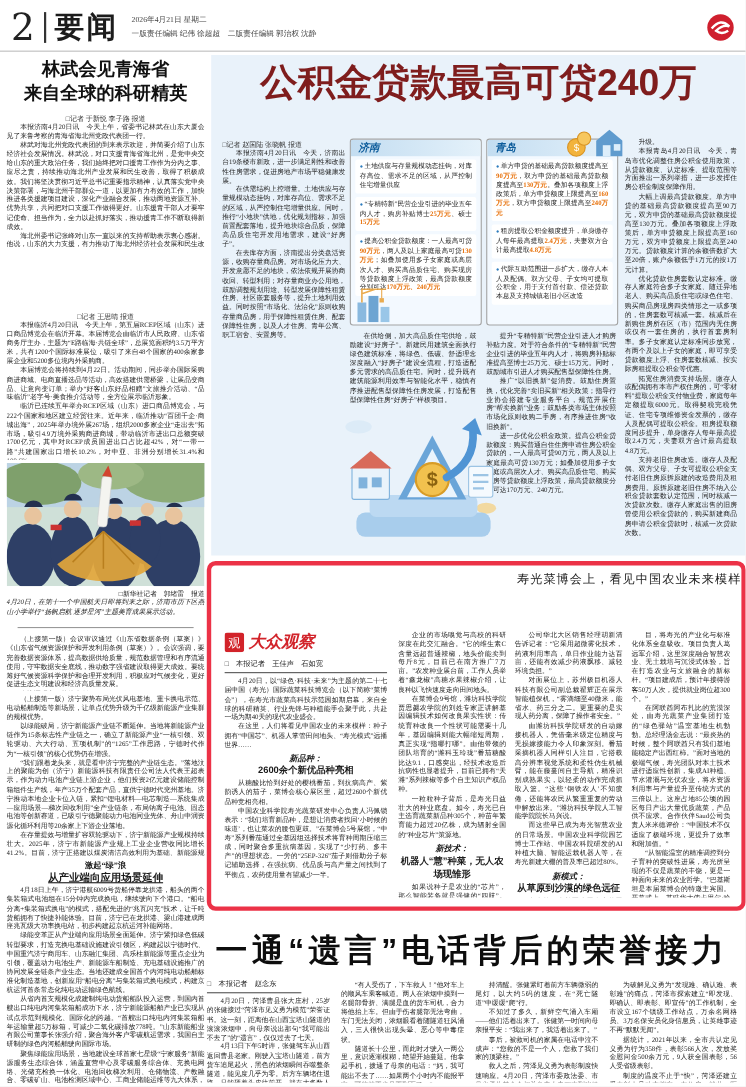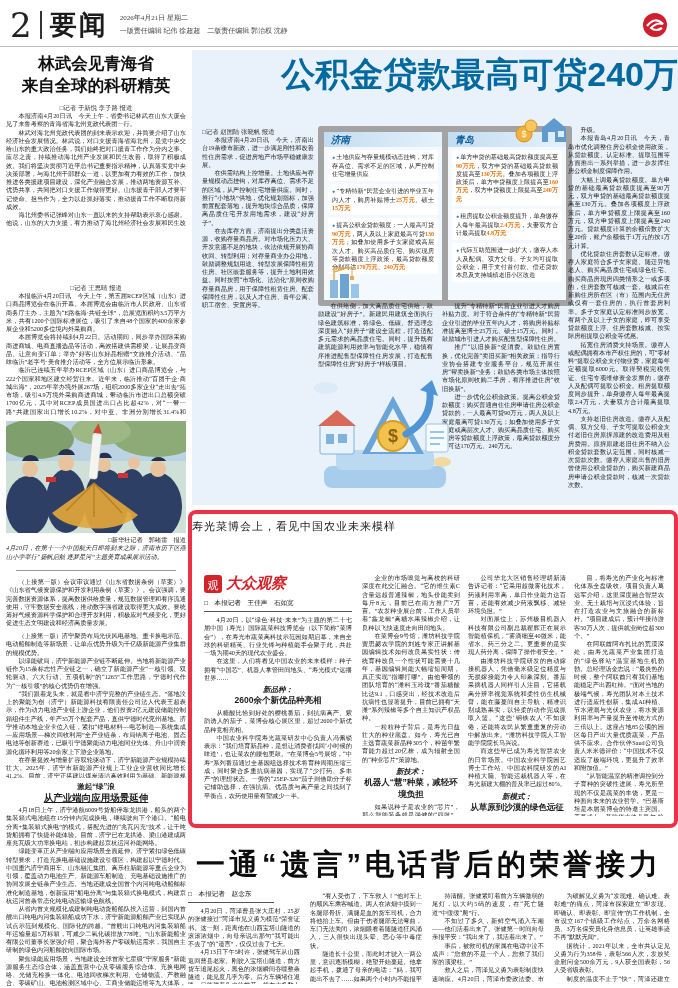--- a/index.html
+++ b/index.html
@@ -22,32 +22,32 @@
   .h2col{font-family:"Liberation Sans",sans-serif;font-weight:bold;font-size:16.5px;
          text-align:center;line-height:1.35;color:#111;}
   .caption{font-size:6.2px;font-style:italic;line-height:1.4;text-align:justify;}
   .credit{font-size:6.2px;text-align:right;}
   .divline{height:1px;background:#999;}
   .subhead-sm{font-size:7.5px;font-weight:bold;text-align:center;}
   .subhead-lg{font-size:9.5px;font-weight:bold;text-align:center;font-family:"Liberation Sans",sans-serif;}
   
   .housing{background:#e9f2fa;}
   .kicker{font-size:13px;text-align:center;color:#222;letter-spacing:1px;}
-  .bighead{font-family:"Liberation Sans",sans-serif;font-weight:bold;text-align:right;color:#0369a1;}
-  .infobox{position:absolute;background:#f3f9ff;border:6px solid #a3a3a3;border-radius:3px;overflow:hidden;}
+  .bighead{font-family:"Liberation Sans",sans-serif;font-weight:bold;text-align:center;color:#7f1d1d;}
+  .infobox{position:absolute;background:#f3f9ff;border:1px solid #a3a3a3;border-radius:3px;overflow:hidden;}
   .infobox-hd{height:15px;background:linear-gradient(90deg,#c3ddf1,#e4f1fa);
               color:#0d5c9b;font-weight:bold;font-style:italic;
               font-family:"Liberation Sans",sans-serif;font-size:9.5px;line-height:15px;padding-left:7px;}
   .infobox-item{position:relative;background:#ffffff;margin:3px 4px;border-radius:2px;
                 padding:3px 4px 3px 4px;font-size:6.1px;line-height:1.35;text-align:justify;}
   .infobox-item::before{content:"● ";color:#2b7bbd;font-size:5px;}
   .hl{color:#e8720c;font-weight:bold;}
   
   .redbox{border:4px solid #ec3247;border-radius:8px;background:#fff;}
-  .feat-kicker{font-size:11px;text-align:left;letter-spacing:1px;color:#222;}
+  .feat-kicker{font-size:11px;text-align:right;letter-spacing:1px;color:#222;}
   .feat-logo-row{display:flex;align-items:center;gap:4px;}
   .feat-logo-text{color:#d2232a;font-weight:bold;font-size:15px;font-style:italic;white-space:nowrap;}
   .feat-byline{font-size:6.6px;color:#222;border-bottom:1px solid #555;padding-bottom:3px;}
   .feat-sub-label{font-size:7.5px;font-weight:bold;text-align:center;font-style:italic;margin-top:3px;}
   .feat-sub-title{font-size:8.5px;font-weight:bold;text-align:center;font-family:"Liberation Sans",sans-serif;margin-bottom:2px;}
   
   .bot-kicker{font-size:11.5px;font-weight:bold;text-align:center;letter-spacing:0.5px;}
   .bot-head{font-family:"Liberation Sans",sans-serif;font-weight:bold;font-size:29px;
             letter-spacing:4px;text-align:center;color:#0d0d0d;}
   svg{display:block;}
@@ -261,21 +261,21 @@
         </div>
     </div>
 
     <div class="abs" style="left:170px;top:60px;width:98px;height:242px;">
       <div class="bt">
           <p>企业的市场嗅觉与高校的科研深度在此交汇融合。“它的维生素C含量远超普通辣椒，地头价能卖到每斤8元，目前已在南方推广7万亩。”农发种业展台前，工作人员举着“鑫龙椒”高糖水果辣椒介绍，让良种以飞快速度走向田间地头。</p>
           <p>在菜博会9号馆，潍坊科技学院贾思勰农学院的刘姓专家正讲解基因编辑技术如何改良果实性状：传统育种改良一个性状可能需要十几年，基因编辑则能大幅缩短周期，真正实现“指哪打哪”。由他带领的团队培育的“潍科玉玲珑”番茄糖酸比达9.1，口感突出，经技术改造后抗病性也显著提升，目前已拥有“天潍”系列辣椒等多个自主知识产权品种。</p>
           <p>一粒粒种子背后，是寿光日益壮大的种业底盘。如今，寿光已自主选育蔬菜新品种305个，种苗年繁育能力超过20亿株，成为辐射全国的“种业芯片”策源地。</p>
         </div>
       <div class="feat-sub-label">新技术：</div>
-      <div class="feat-sub-title">机器人“慧”种菜，减轻环境负担</div>
+      <div class="feat-sub-title">机器人“慧”种菜，无人农场现雏形</div>
       <div class="bt">
           <p>如果说种子是农业的“芯片”，那么智能装备就是强健的“四肢”。本届菜博会上，蔬菜种植机器人、人形服务机器人等智能装备成为“明星”，为观众描绘出“无人化”农场的雏形。</p>
         </div>
     </div>
 
     <div class="abs" style="left:276px;top:60px;width:98px;height:242px;">
       <div class="bt">
           <p>公司华北大区销售经理胡新清告诉记者：“它采用超微雾化技术，药液利用率高，单日作业能力达百亩，还能有效减少药液飘移、减轻环境负担。”</p>
           <p>对面展位上，苏州极目机器人科技有限公司副总裁翟辉正在展示智能植保机，“雾滴细至40微米，能省水、药三分之二。更重要的是实现人药分离，保障了操作者安全。”</p>
           <p>由潍坊科技学院研发的自动嫁接机器人，凭借毫米级定位精度与无损嫁接能力令人印象深刻。番茄采摘机器人同样引人注目，它搭载高分辨率视觉系统和柔性仿生机械臂，能在藤蔓间自主导航，精准识别成熟果实，以轻柔的动作完成抓取入篮。“这些‘钢铁农人’不知疲倦，还能将农民从繁重重复的劳动中解放出来。”潍坊科技学院人工智能学院院长马兴说。</p>

